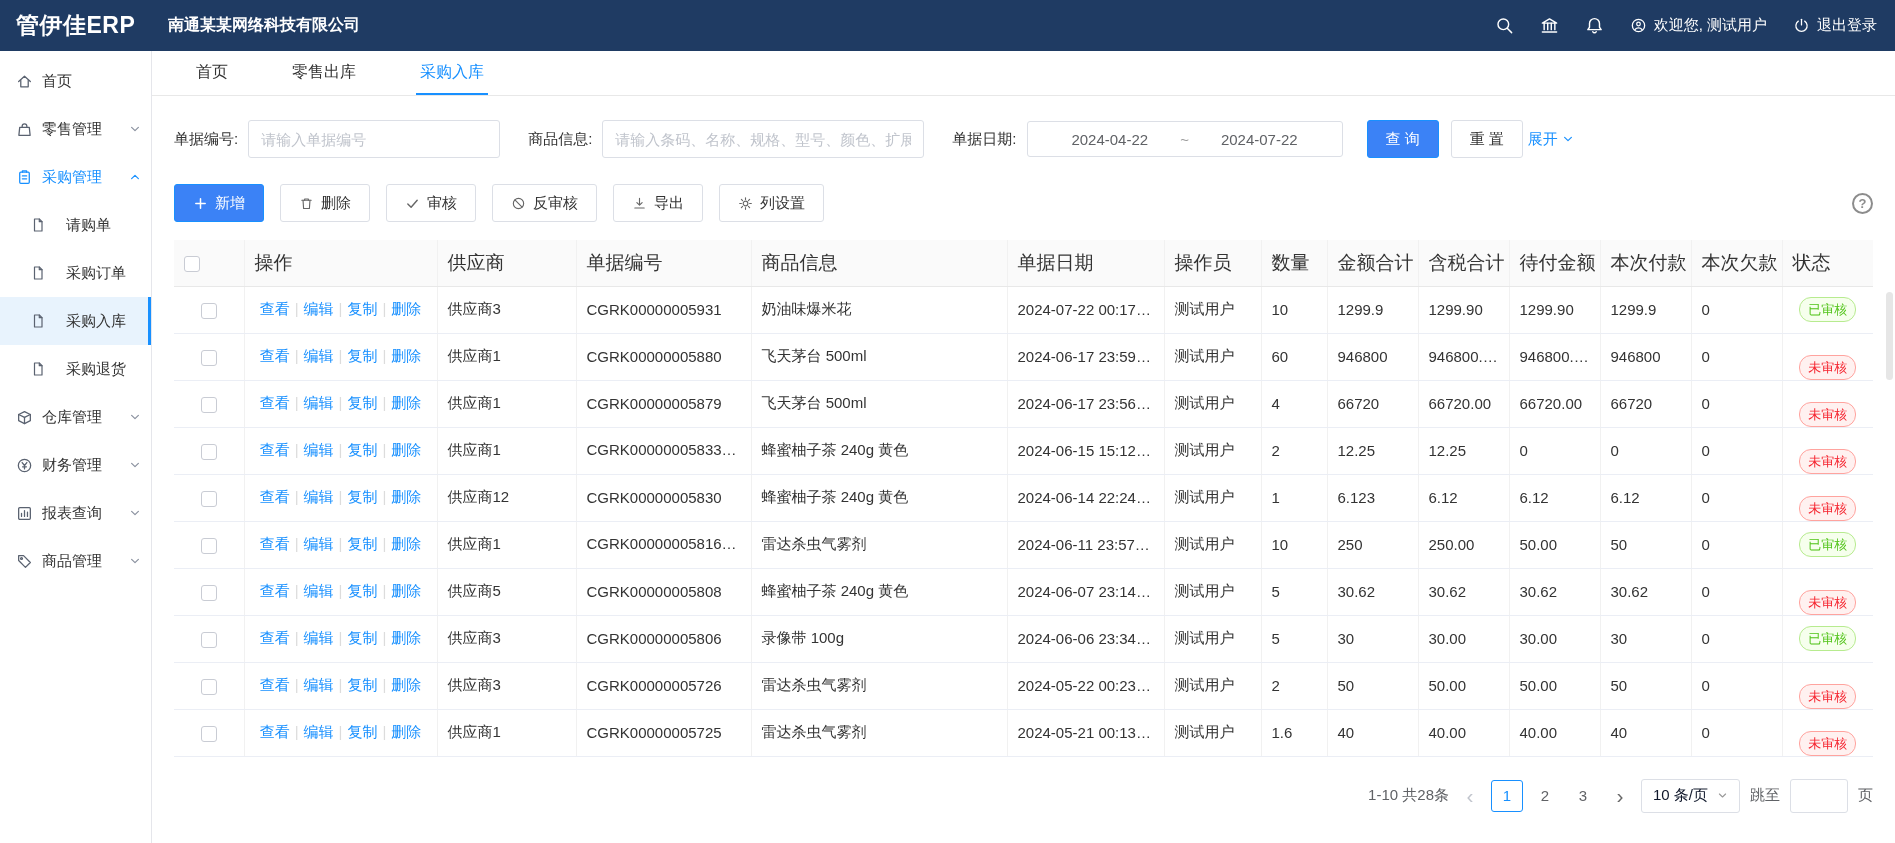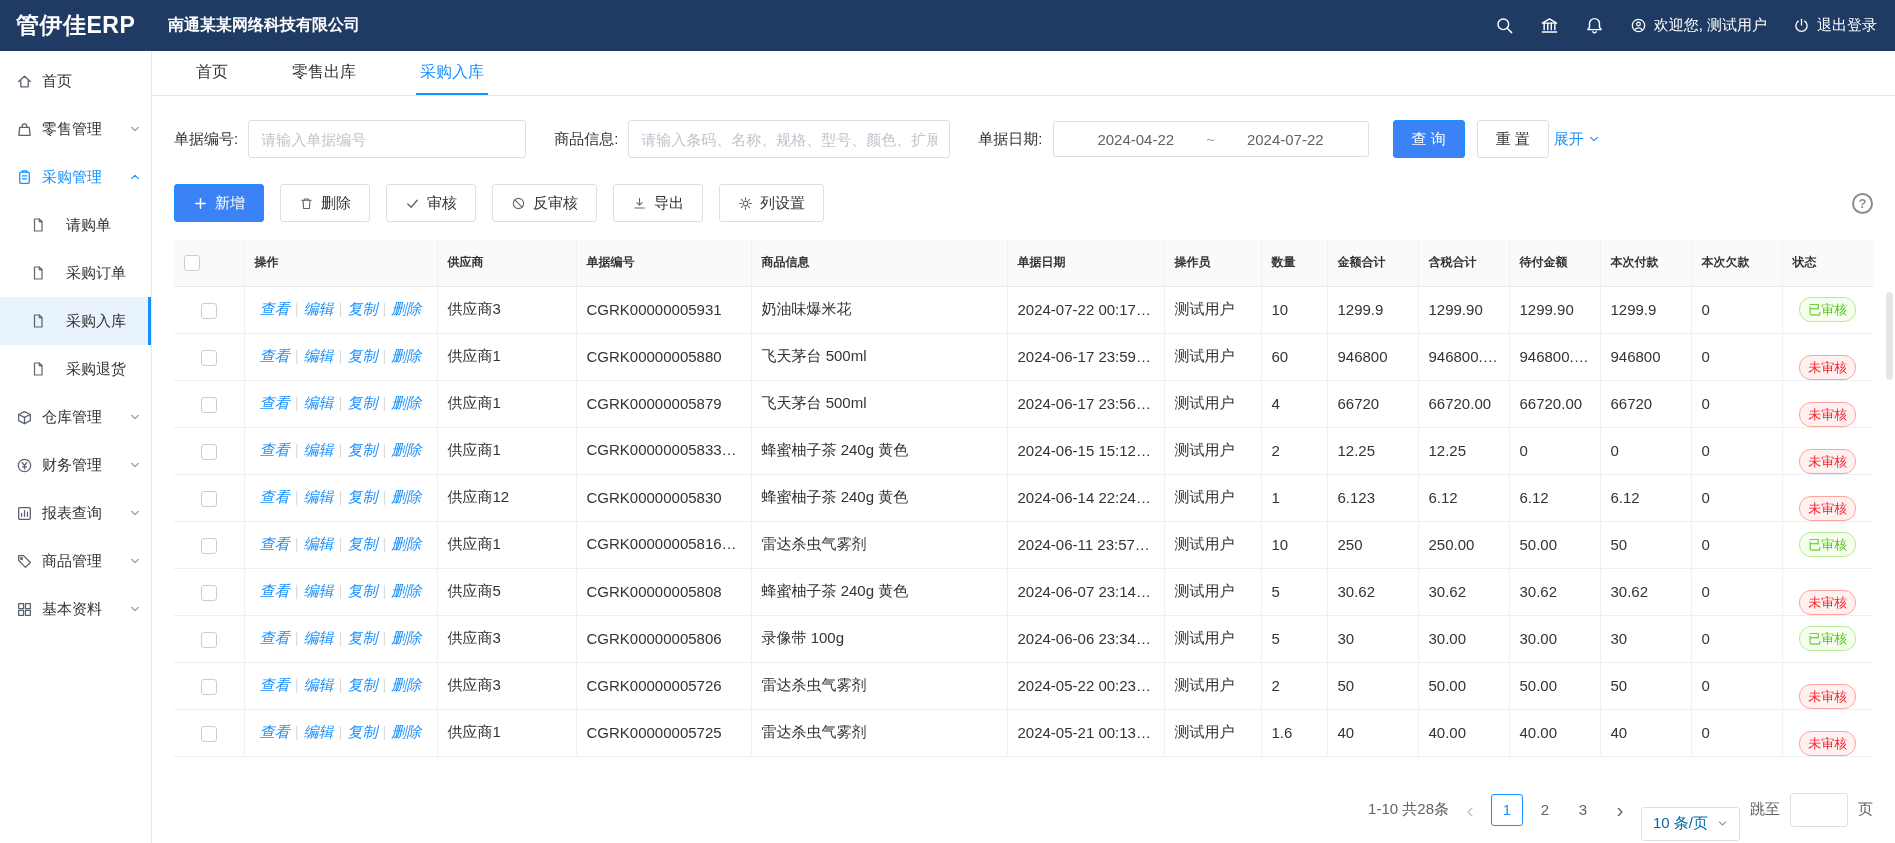--- a/index.html
+++ b/index.html
@@ -36,62 +36,62 @@
   .tab.active { color:#1890ff; border-bottom-color:#1890ff; }
 
   .content { padding:0 22px; position:relative; flex:1; }
 
   
   .filter-row { display:flex; align-items:center; margin-top:24px; }
   .f-label { font-size:15px; margin-right:10px; white-space:nowrap; }
   .ml24 { margin-left:28px; }
   .text-input { height:38px; border:1px solid #dcdfe6; border-radius:3px; padding:0 12px; font-size:15px; color:#333; outline:none; font-family:inherit; }
   .text-input::placeholder { color:#c0c4cc; }
-  .w-doc { width:278px; }
+  .w-doc { width:252px; }
   .w-prod { width:322px; }
   .date-box { width:316px; height:36px; border:1px solid #dcdfe6; border-radius:3px; display:flex; align-items:center; justify-content:center; gap:32px; font-size:15px; color:#606266; cursor:pointer; }
   .date-sep { color:#999; }
   .btn { height:38px; border-radius:3px; font-size:15px; padding:0 18px; cursor:pointer; border:1px solid #dcdfe6; background:#fff; color:#333; font-family:inherit; display:inline-flex; align-items:center; gap:7px; white-space:nowrap; }
   .btn.primary { background:#3b82f6; border-color:#1890ff; color:#fff;text-align:center; }
   .search-btn { margin-left:24px; }
   .reset-btn { margin-left:12px; }
   .expand-link { color:#1890ff; margin-left:5px; display:inline-flex; align-items:center; gap:4px; cursor:pointer; }
   .expand-link .icon { font-size:12px; }
 
   
   .toolbar-row { display:flex; align-items:center; margin-top:26px; }
   .toolbar-btns { display:flex; gap:16px; }
   .tb-btn .icon { font-size:15px; color:#666; }
   .tb-btn.primary .icon { color:#fff; }
   .help-wrap { margin-left:auto; }
   .help-circle { width:21px; height:21px; border:2px solid #8c8c8c; border-radius:50%; color:#8c8c8c; font-size:13px; font-weight:bold; display:flex; align-items:center; justify-content:center; cursor:pointer; }
 
   
   table.data { border-collapse:collapse; table-layout:fixed; margin-top:18px; width:1699px; }
-  .data th { height:46px; font-size:12px; font-weight:bold; color:#333; background:#fafafa; border-bottom:1px solid #e8e8e8; text-align:left; padding:0 10px; white-space:nowrap; }
+  .data th { height:46px; font-size:19px; font-weight:normal; color:#333; background:#fafafa; border-bottom:1px solid #e8e8e8; text-align:left; padding:0 10px; white-space:nowrap; }
   .data td { height:47px; font-size:15px; color:#333; border-bottom:1px solid #ebeef5; padding:0 10px; white-space:nowrap; overflow:hidden; text-overflow:ellipsis; }
   .data th,.data td { border-right:1px solid #f1f1f1; }
   .data th:last-child,.data td:last-child { border-right:none; }
   .cell-center { text-align:center; }
-  .link { color:#1890ff; cursor:pointer; text-decoration:none;font-style:italic; }
+  .link { color:#1890ff; cursor:pointer; text-decoration:none; }
   .sep { color:#dcdcdc; margin:0 5px; }
   .checkbox { display:inline-block; width:16px; height:16px; border:1px solid #c9ccd4; border-radius:3px; background:#fff; vertical-align:middle; cursor:pointer; }
   .badge { display:inline-block; font-size:13px; line-height:1; padding:5px 8px; border-radius:12px; border:1px solid; }
   .badge.approved { color:#52c41a; border-color:#b7eb8f; background:#f6ffed; }
   .badge.pending { color:#f5222d; border-color:#ffa39e; background:#fff1f0;margin-top:21px; }
   .v-scrollbar { position:absolute; right:2px; top:196px; width:7px; height:88px; background:#e6e6e6; border-radius:4px; }
 
   
   .pagination { display:flex; align-items:center; justify-content:flex-end; margin-top:22px; gap:10px; font-size:15px; color:#606266; }
   .pages { display:flex; gap:6px; }
   .page-num { min-width:32px; height:32px; display:flex; align-items:center; justify-content:center; border-radius:3px; cursor:pointer; border:1px solid transparent; color:#606266; }
   .page-num.current { border-color:#1890ff; color:#1890ff; }
   .page-arrow { width:22px; height:32px; display:flex; align-items:center; justify-content:center; font-size:21px; cursor:pointer; color:#666; }
   .page-arrow.disabled { color:#c0c4cc; }
-  .page-size { height:34px; border:1px solid #dcdfe6; border-radius:3px; display:flex; align-items:center; gap:9px; padding:0 11px; cursor:pointer; color:#0369a1;margin-top:28px; }
+  .page-size { height:34px; border:1px solid #dcdfe6; border-radius:3px; display:flex; align-items:center; gap:9px; padding:0 11px; cursor:pointer; color:#0f172a; }
   .page-size .icon { font-size:11px; color:#999; }
   .jump-input { width:58px; height:34px; border:1px solid #dcdfe6; border-radius:3px; outline:none; font-size:15px; padding:0 6px; font-family:inherit; }
 </style>
 </head>
 <body>
 
 <header class="topbar">
   <div class="logo">管伊佳ERP</div>
   <div class="company">南通某某网络科技有限公司</div>
   <div class="topbar-right">
@@ -256,36 +256,20 @@
         </span>
       </div>
       <div class="side-item">
         <span class="icon">
           <svg viewBox="0 0 16 16" fill="none" stroke="currentColor" stroke-width="1.2" stroke-linecap="round" stroke-linejoin="round">
             <path d="M2.5 2.5 h4.6 l6.4 6.4 -4.6 4.6 -6.4 -6.4 z"></path>
             <circle cx="5.2" cy="5.2" r="0.9"></circle>
           </svg>
         </span>
         <span class="side-label">商品管理</span>
-        <span class="icon chev">
-          <svg viewBox="0 0 16 16" fill="none" stroke="currentColor" stroke-width="1.2" stroke-linecap="round" stroke-linejoin="round">
-            <path d="M3.5 5.8 L8 10.2 L12.5 5.8" stroke-width="1.6"></path>
-          </svg>
-        </span>
-      </div>
-      <div class="side-item">
-        <span class="icon">
-          <svg viewBox="0 0 16 16" fill="none" stroke="currentColor" stroke-width="1.2" stroke-linecap="round" stroke-linejoin="round">
-            <rect x="2.5" y="2.5" width="4.6" height="4.6"></rect>
-            <rect x="8.9" y="2.5" width="4.6" height="4.6"></rect>
-            <rect x="2.5" y="8.9" width="4.6" height="4.6"></rect>
-            <rect x="8.9" y="8.9" width="4.6" height="4.6"></rect>
-          </svg>
-        </span>
-        <span class="side-label">基本资料</span>
         <span class="icon chev">
           <svg viewBox="0 0 16 16" fill="none" stroke="currentColor" stroke-width="1.2" stroke-linecap="round" stroke-linejoin="round">
             <path d="M3.5 5.8 L8 10.2 L12.5 5.8" stroke-width="1.6"></path>
           </svg>
         </span>
       </div>
     </aside>
 
   <main class="main">
     <div class="tabbar" id="tabbar">

